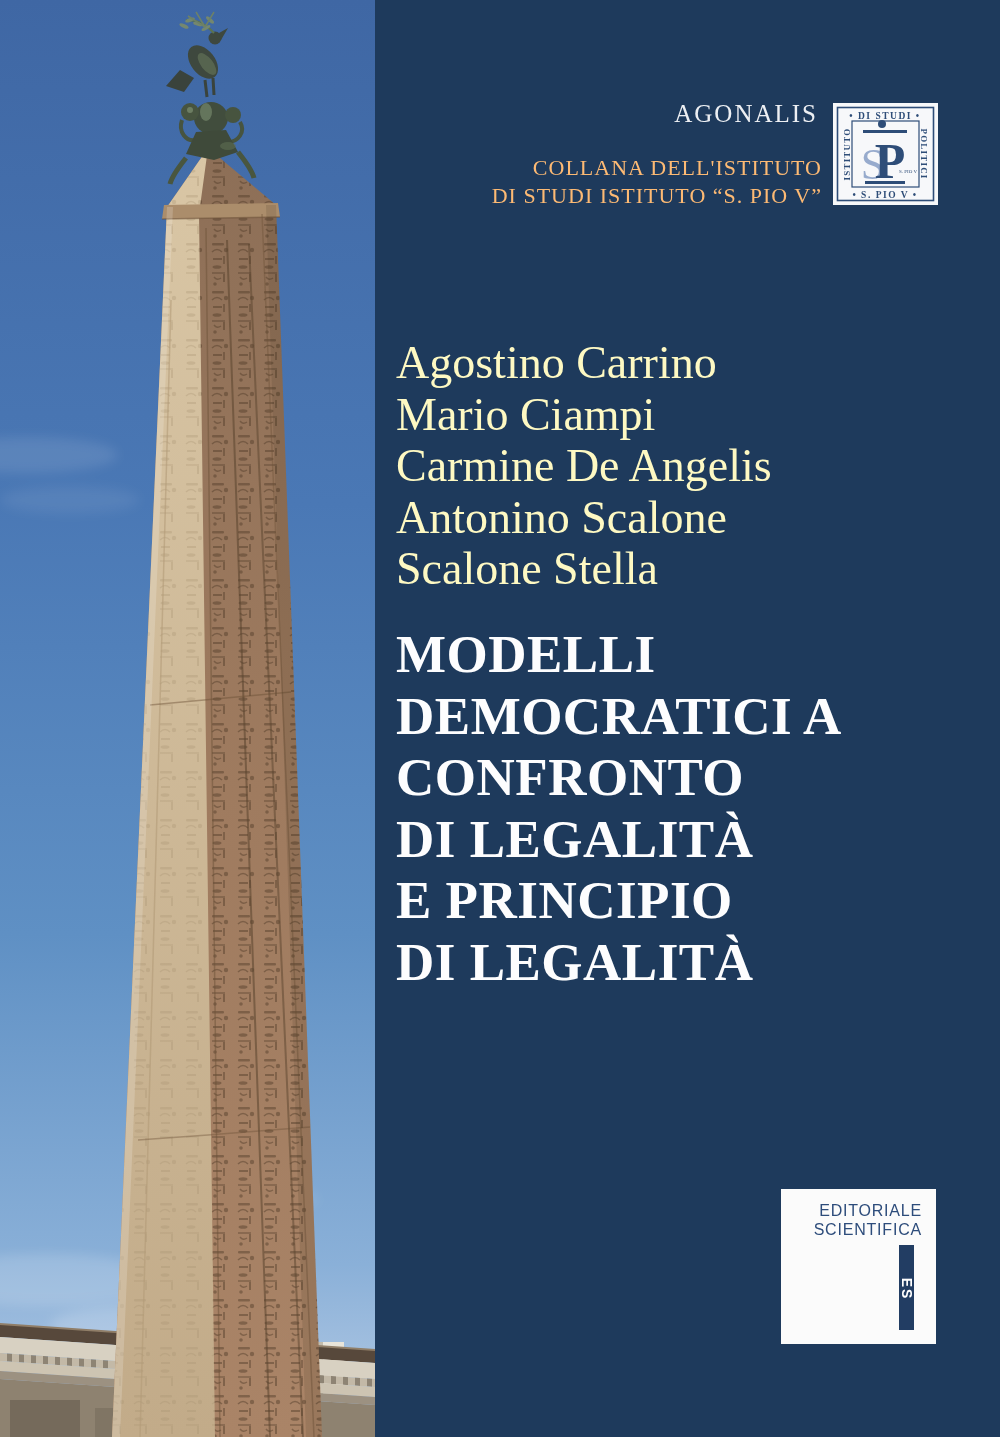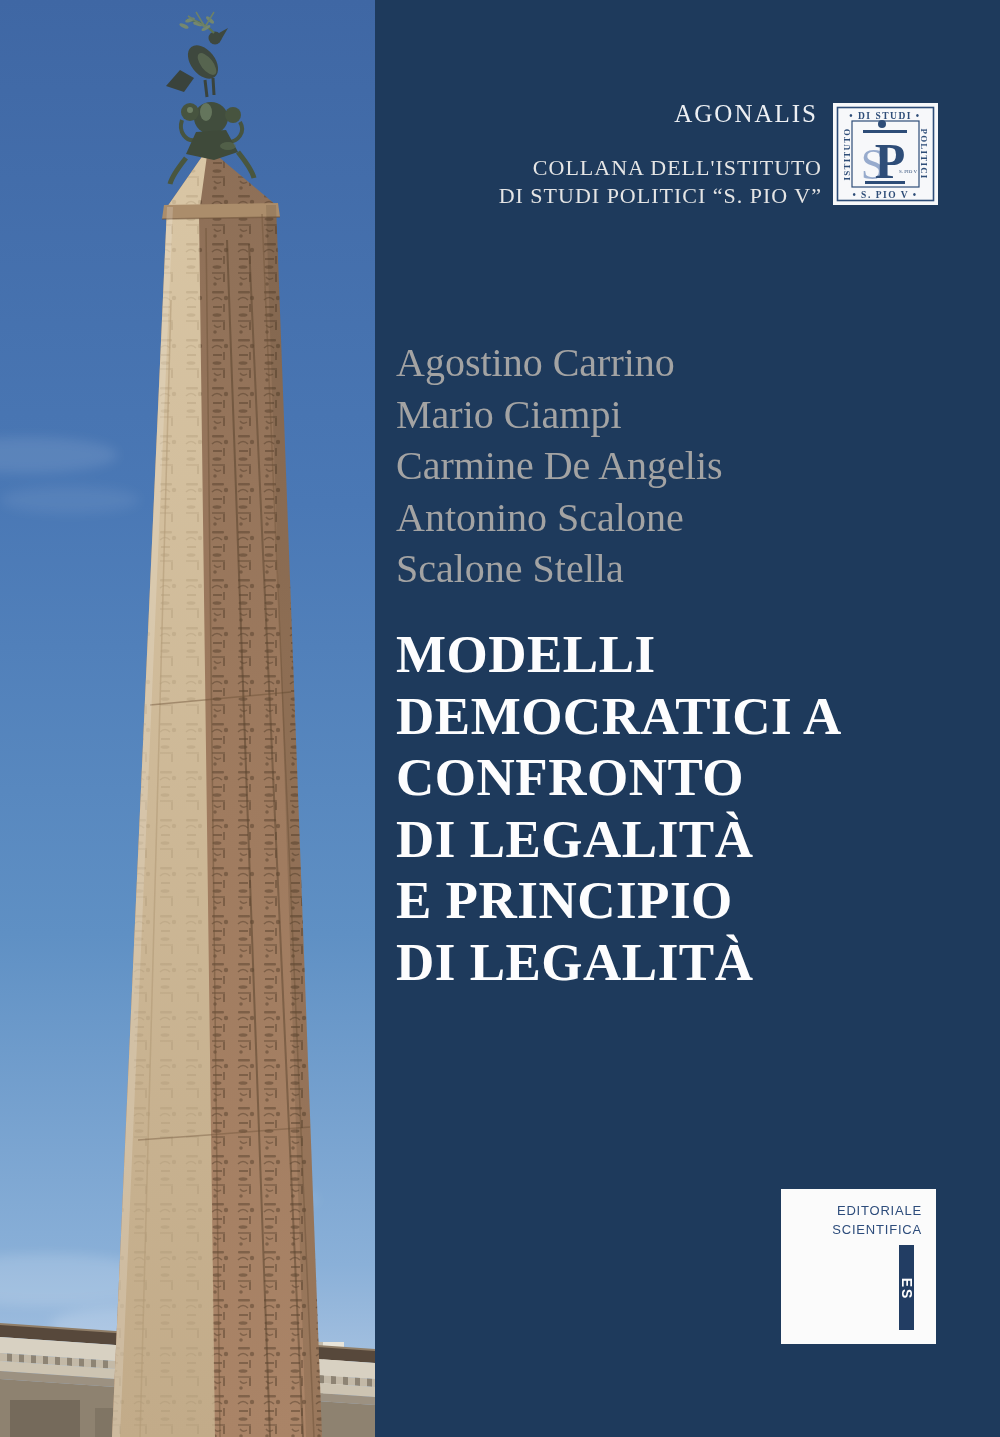--- a/index.html
+++ b/index.html
@@ -3,32 +3,32 @@
 <meta charset="utf-8">
 <style>
   html,body{margin:0;padding:0;background:#222;}
   .cover{position:relative;width:1000px;height:1437px;overflow:hidden;
          background:#1e3a5c;font-family:"Liberation Serif",serif;}
   .photo{position:absolute;left:0;top:0;width:375px;height:1437px;display:block;}
   .panel{position:absolute;left:375px;top:0;width:625px;height:1437px;background:#1e3a5c;}
 
   .agonalis{position:absolute;top:100px;right:182px;color:#edeff3;
             font-size:25px;letter-spacing:2px;white-space:nowrap;}
-  .collana{position:absolute;top:154px;right:178px;text-align:right;color:#e5e5e5;
+  .collana{position:absolute;top:154px;right:178px;text-align:right;color:#fdba74;
            font-size:22px;line-height:27.5px;letter-spacing:1px;white-space:nowrap;margin-left:16px;}
   .inst-logo{position:absolute;left:458px;top:103px;display:block;}
 
-  .authors{position:absolute;left:21px;top:337px;color:#a3a3a3;
-           font-size:40px;line-height:51.5px;white-space:nowrap;}
+  .authors{position:absolute;left:21px;top:337px;color:#fef9c3;
+           font-size:46px;line-height:51.5px;white-space:nowrap;}
   .title{position:absolute;left:21px;top:624px;color:#fdfdfe;font-weight:700;
          font-size:53px;line-height:61.5px;letter-spacing:0.5px;white-space:nowrap;}
 
   .pub{position:absolute;left:406px;top:1189px;width:155px;height:155px;background:#fbfbfb;}
   .pub-name{position:absolute;top:12px;right:14px;text-align:right;color:#2d4c7b;
-            font-family:"Liberation Sans",sans-serif;font-size:13px;line-height:19px;
+            font-family:"Liberation Sans",sans-serif;font-size:16px;line-height:19px;
             letter-spacing:0.8px;white-space:nowrap;}
   .pub-bar{position:absolute;left:118px;top:56px;width:15px;height:85px;background:#223d63;}
   .pub-es{position:absolute;left:50%;top:36px;transform:translateX(-50%) rotate(90deg);
           color:#fff;font-family:"Liberation Sans",sans-serif;font-size:14px;
           font-weight:bold;letter-spacing:2px;}
 </style>
 </head>
 <body>
 
 <div class="cover">
@@ -159,21 +159,21 @@
       <path d="M205,27 L196,12 M205,27 L214,12 M205,27 L188,16" stroke="#6d8168" stroke-width="1.5" fill="none"></path>
     </g>
   </svg>
 
   <div class="panel">
 
     <div class="agonalis">AGONALIS</div>
 
     <div class="collana">
       <div>COLLANA DELL'ISTITUTO</div>
-      <div>DI STUDI POLITICI “S. PIO V”</div>
+      <div>DI STUDI ISTITUTO “S. PIO V”</div>
     </div>
 
     <svg class="inst-logo" width="105" height="102" viewBox="0 0 105 102" xmlns="http://www.w3.org/2000/svg">
       <rect width="105" height="102" fill="#f7f8fa"></rect>
       <rect x="4.5" y="4.5" width="96" height="93" fill="none" stroke="#2e4d78" stroke-width="1.6"></rect>
       <rect x="19" y="18" width="67" height="66" fill="none" stroke="#2e4d78" stroke-width="1.2"></rect>
       <g font-family="Liberation Serif, serif" font-weight="bold" fill="#2e4d78">
         <text x="52" y="15.5" font-size="9.5" letter-spacing="1.5" text-anchor="middle">• DI STUDI •</text>
         <text x="52" y="95" font-size="9.5" letter-spacing="1.5" text-anchor="middle">• S. PIO V •</text>
         <text x="13.5" y="54.5" font-size="9" letter-spacing="1.2" text-anchor="middle" transform="rotate(-90 13.5 51)">ISTITUTO</text>

